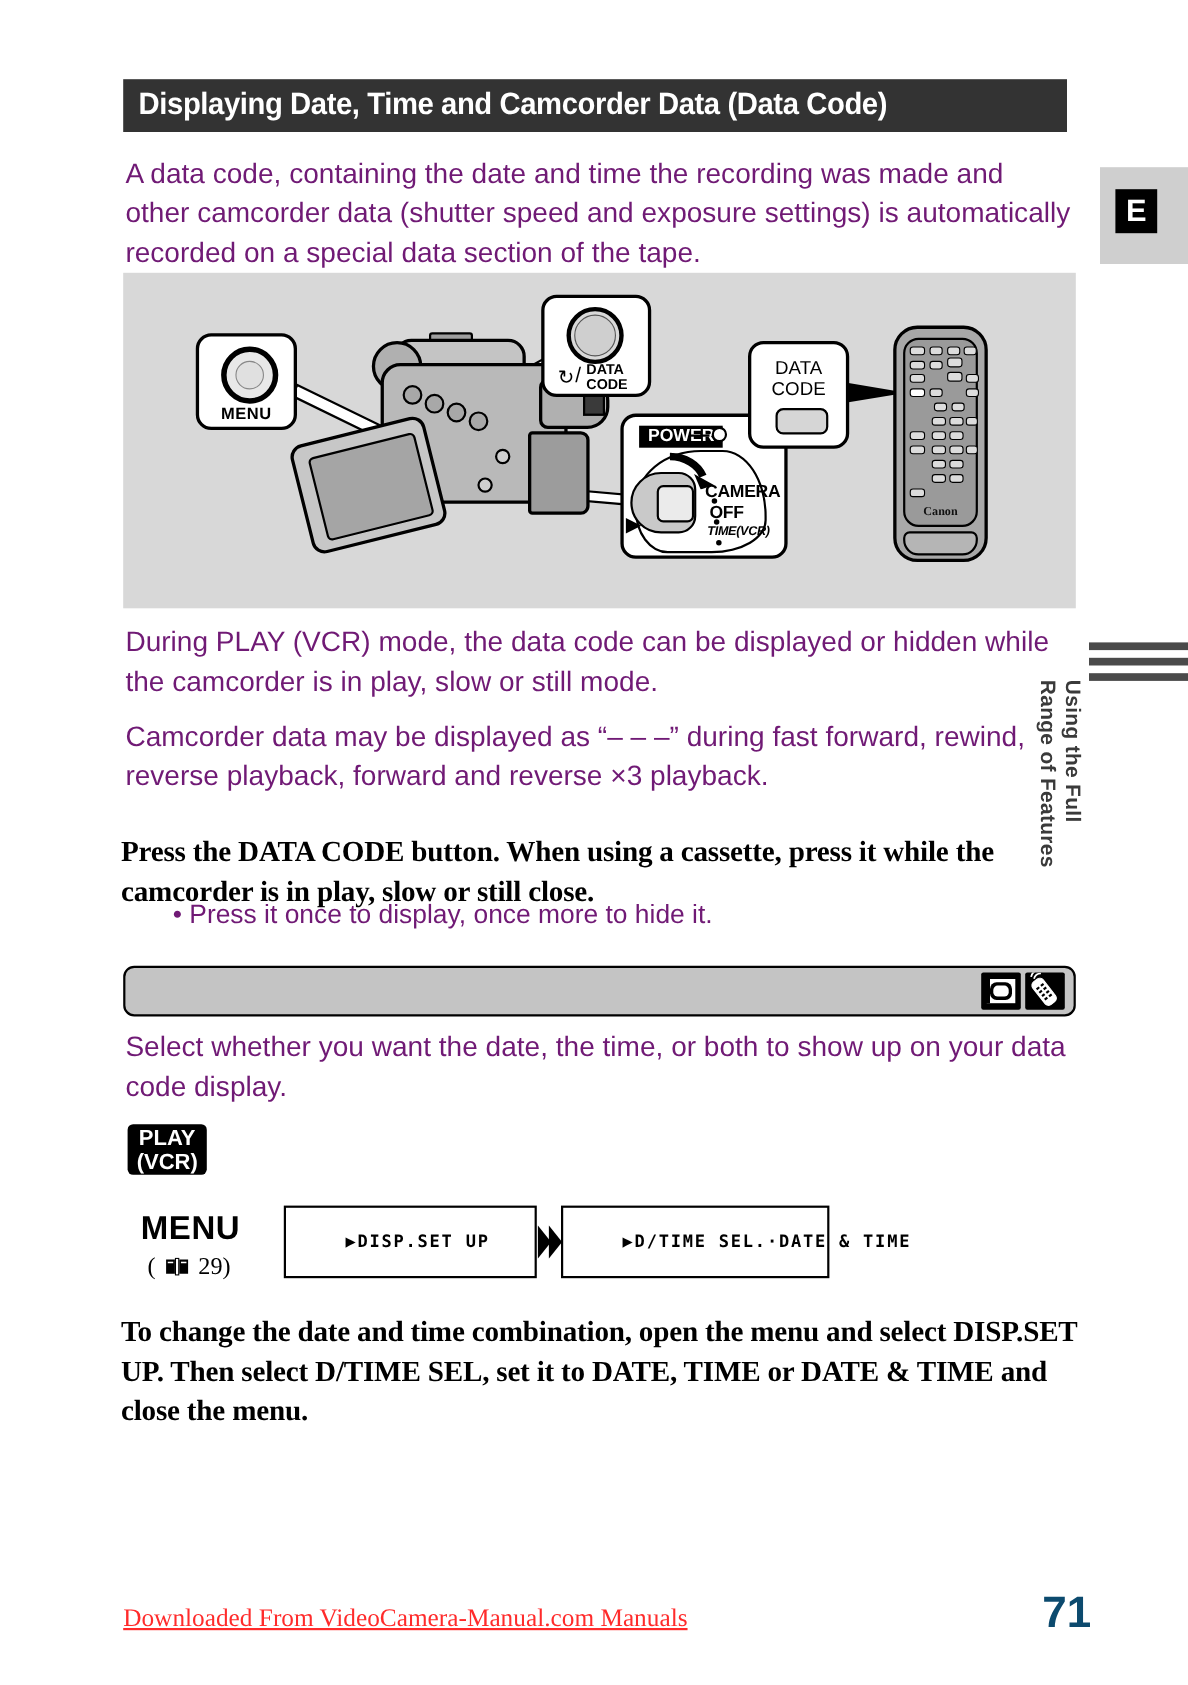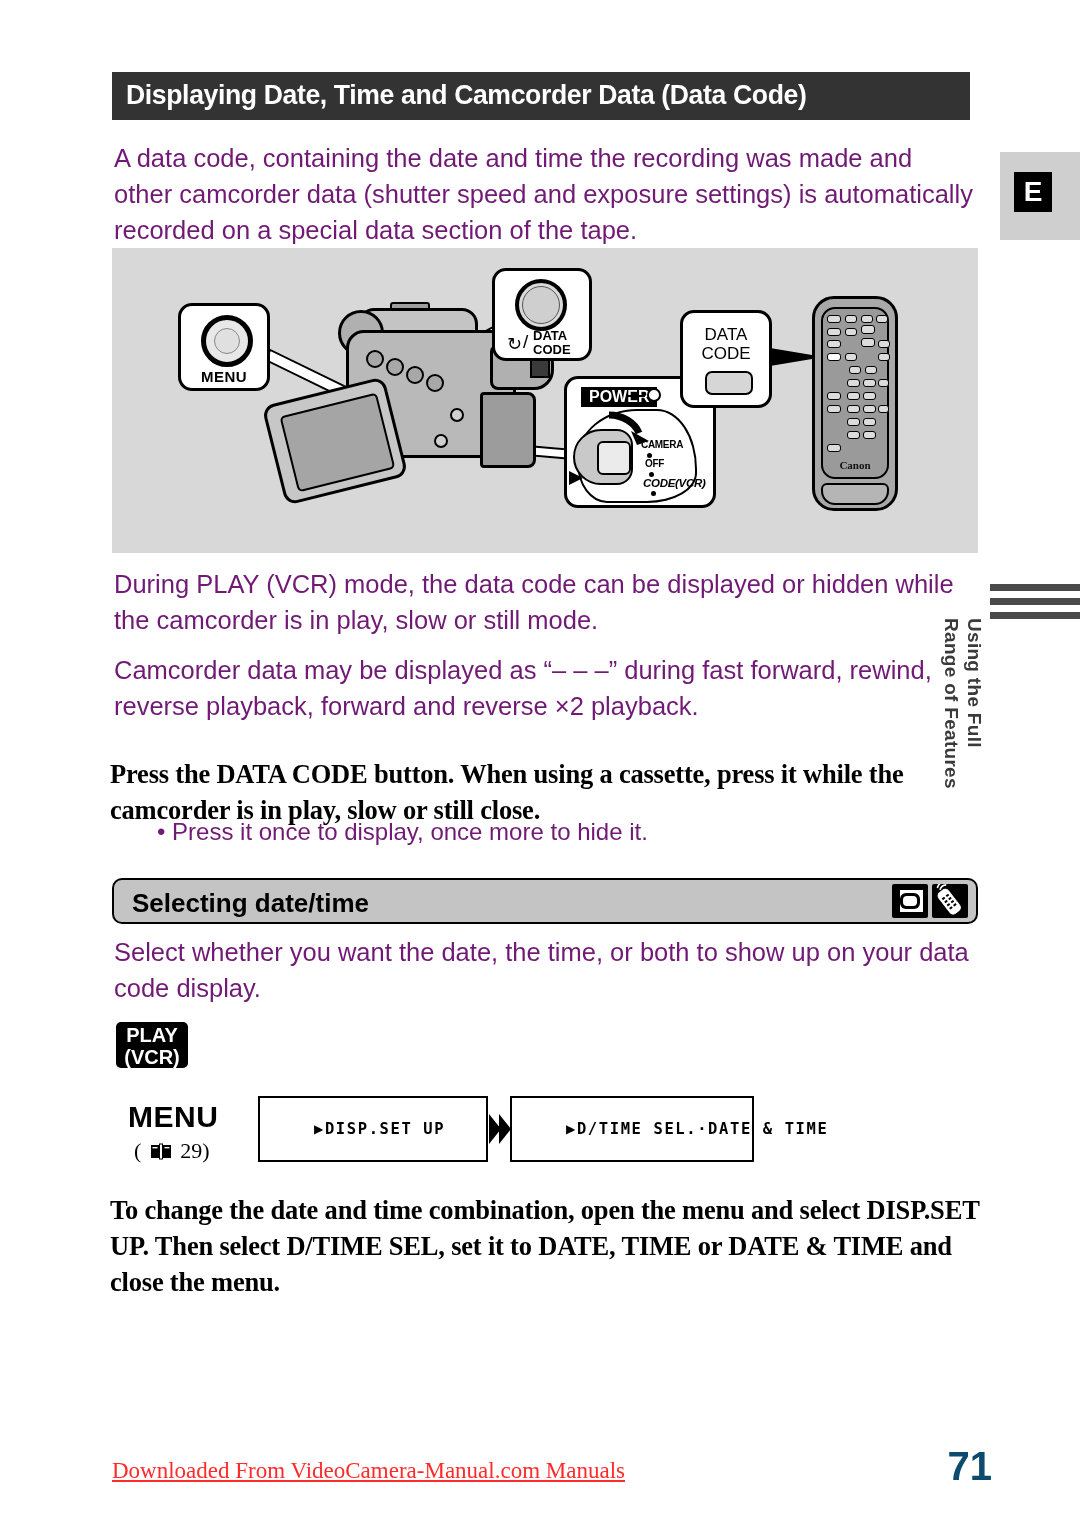--- a/index.html
+++ b/index.html
@@ -233,21 +233,21 @@
     width: 34px; height: 34px;
     background: #ebebeb;
     border: 2.5px solid #000;
     border-radius: 6px;
     box-sizing: border-box;
   }
   .mode-item {
     position: absolute;
     font-family: "Liberation Sans", sans-serif;
     font-weight: bold;
-    font-size: 10px;
+    font-size: 16px;
     letter-spacing: -0.3px;
   }
   .mode-dot {
     position: absolute;
     width: 5px; height: 5px;
     border-radius: 50%;
     background: #000;
   }
   .curve-arrow {
     position: absolute;
@@ -604,21 +604,21 @@
     <div class="dial-knob2"></div>
     <div class="small-arrow"></div>
     <svg class="curve-arrow" viewBox="0 0 46 34">
       <path d="M4 4 C 18 4, 30 12, 34 22" stroke="#000" stroke-width="7" fill="none"></path>
       <polygon points="26,20 44,30 32,34" fill="#000"></polygon>
     </svg>
     <div class="mode-item" style="left:74px; top:60px;">CAMERA</div>
     <div class="mode-dot" style="left:80px; top:74px;"></div>
     <div class="mode-item" style="left:78px; top:79px;">OFF</div>
     <div class="mode-dot" style="left:82px; top:93px;"></div>
-    <div class="mode-item" style="left:76px; top:98px; font-style:italic; font-size:11.5px;">CODE(VCR)</div>
+    <div class="mode-item" style="left:76px; top:98px; font-style:italic; font-size:11.5px;">TIME(VCR)</div>
     <div class="mode-dot" style="left:84px; top:112px;"></div>
   </div>
 
   <div class="callout co-remote-label">
     <div class="rl-txt">
       <div>DATA</div>
       <div>CODE</div>
     </div>
     <div class="rl-btn"></div>
   </div>
@@ -656,27 +656,26 @@
       <div class="rbtn" style="left:24px; top:122px; width:13px; height:8px;"></div>
       <div class="rbtn" style="left:40px; top:122px; width:13px; height:8px;"></div>
       <div class="rbtn" style="left:4px;  top:135px; width:14px; height:8px;"></div>
       <div class="canon-mark">Canon</div>
     </div>
     <div class="remote-bottom"></div>
   </div>
 </div>
 
 <div class="para para-during">During PLAY (VCR) mode, the data code can be displayed or hidden while the camcorder is in play, slow or still mode.</div>
-<div class="para para-dashes">Camcorder data may be displayed as “– – –” during fast forward, rewind, reverse playback, forward and reverse ×2 playback.</div>
+<div class="para para-dashes">Camcorder data may be displayed as “– – –” during fast forward, rewind, reverse playback, forward and reverse ×3 playback.</div>
 
 <div class="bold-instr instr-1">Press the DATA CODE button. When using a cassette, press it while the camcorder is in play, slow or still close.</div>
 <div class="para bullet-1">• Press it once to display, once more to hide it.</div>
 
 <div class="sec-bar">
-  <div class="sec-title">Selecting date/time</div>
   <div class="sec-icons">
     <div class="sec-ic">
       <svg width="36" height="34" viewBox="0 0 36 34">
         <rect x="5" y="6" width="26" height="22" fill="#fff"></rect>
         <rect x="8" y="9" width="20" height="16" rx="6" fill="#000"></rect>
         <rect x="11" y="12" width="14" height="10" rx="4" fill="#fff"></rect>
         <rect x="4" y="6" width="4" height="22" fill="#000"></rect>
       </svg>
     </div>
     <div class="sec-ic">

